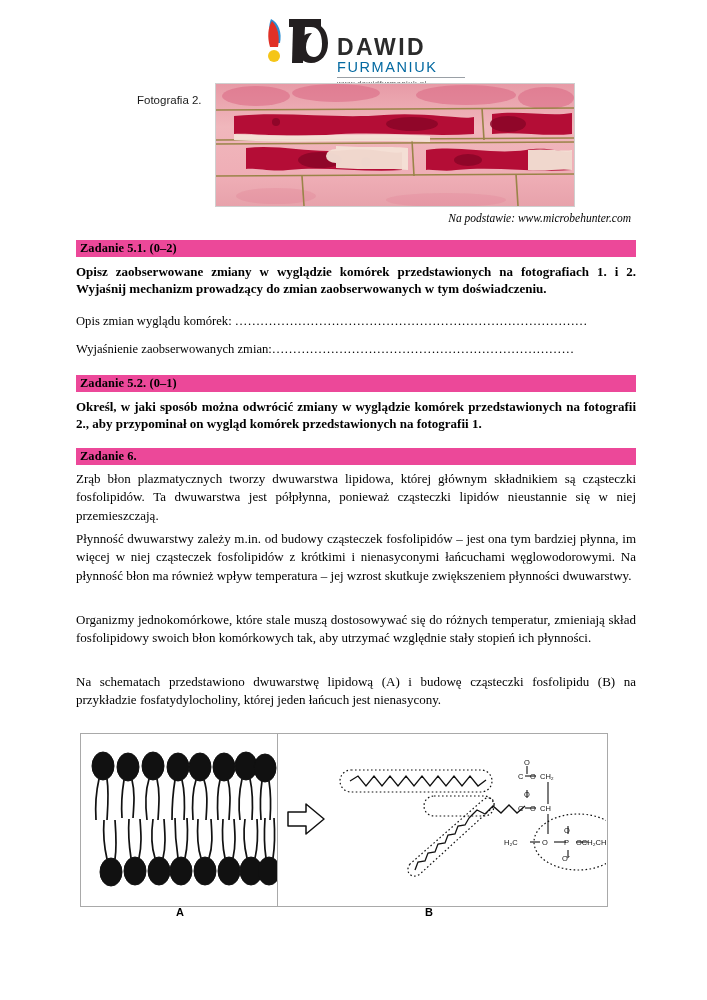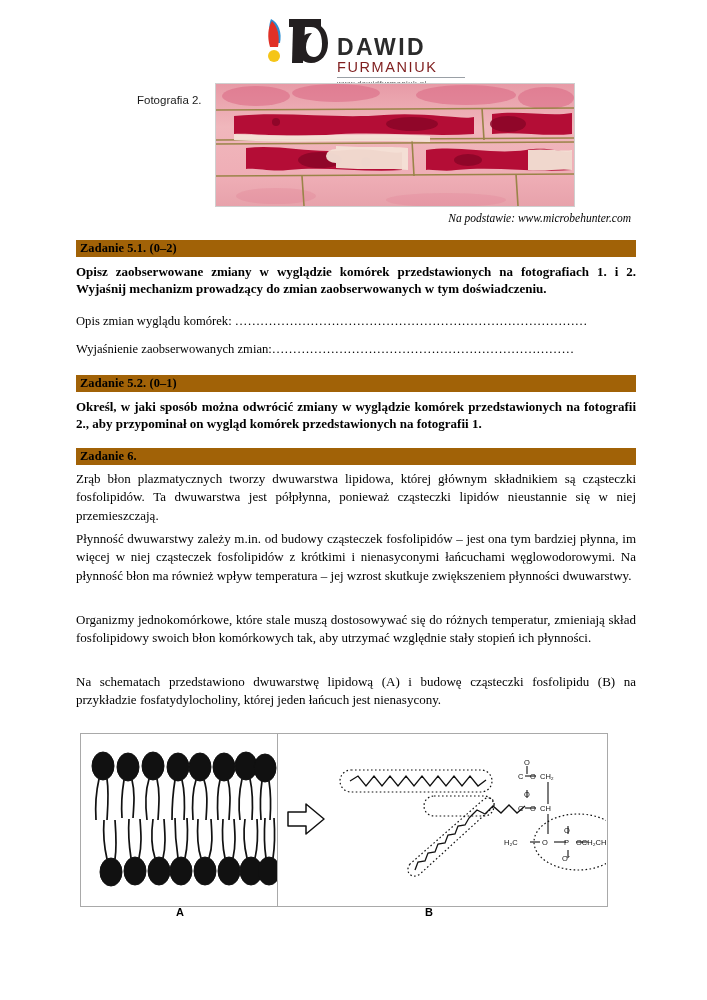--- a/index.html
+++ b/index.html
@@ -20,21 +20,21 @@
     display:flex;align-items:center;gap:8px;
   }
   .logo-mark{position:relative;width:70px;height:56px;flex:0 0 70px;}
   .logo-text{display:flex;flex-direction:column;justify-content:center;line-height:1;margin-top:42px;}
   .logo-dawid{
     font-family:"Liberation Sans", sans-serif;
     font-weight:bold;font-size:23px;letter-spacing:2.5px;color:#2b2b2b;
   }
   .logo-furmaniuk{
     font-family:"Liberation Sans", sans-serif;
-    font-size:14.5px;letter-spacing:1.6px;color:#7f1d1d;margin-top:1px;
+    font-size:14.5px;letter-spacing:1.6px;color:#0369a1;margin-top:1px;
   }
   .logo-rule{height:1px;background:#9aa0a6;margin:2px 0 2px 0;width:128px;}
   .logo-url{
     font-family:"Liberation Sans", sans-serif;
     font-size:7.6px;letter-spacing:.5px;color:#5a5a5a;
   }
 
   
   .fot-label{
     position:absolute;left:137px;top:94px;
@@ -51,21 +51,21 @@
   .photo-canvas{position:absolute;inset:0;}
   .source{
     position:absolute;left:0;top:212px;width:631px;
     text-align:right;
     font-style:italic;font-size:11.5px;
   }
 
   
   .task-bar{
     position:absolute;left:76px;width:560px;height:17px;
-    background:#a16207;
+    background:#ec4899;
     display:flex;align-items:center;
     padding-left:4px;box-sizing:border-box;
   }
   .task-bar span{
     font-weight:bold;font-size:12.4px;letter-spacing:.1px;
   }
 
   .prompt{
     position:absolute;left:76px;width:560px;
     font-weight:bold;font-size:13px;line-height:1.33;

